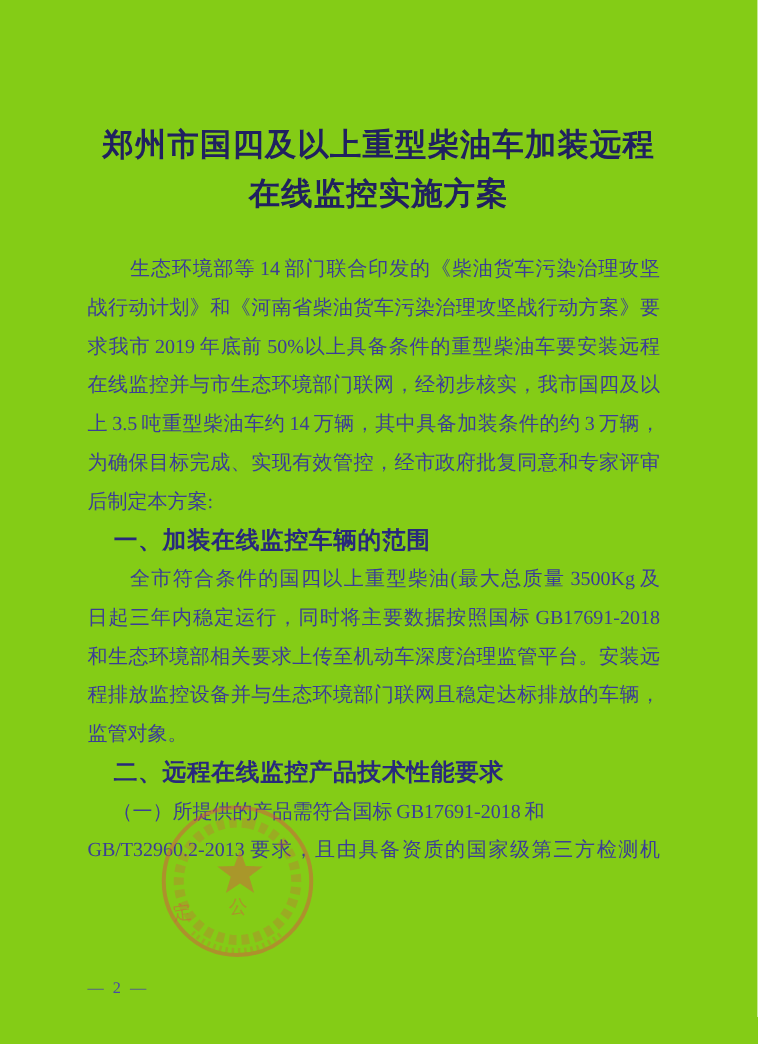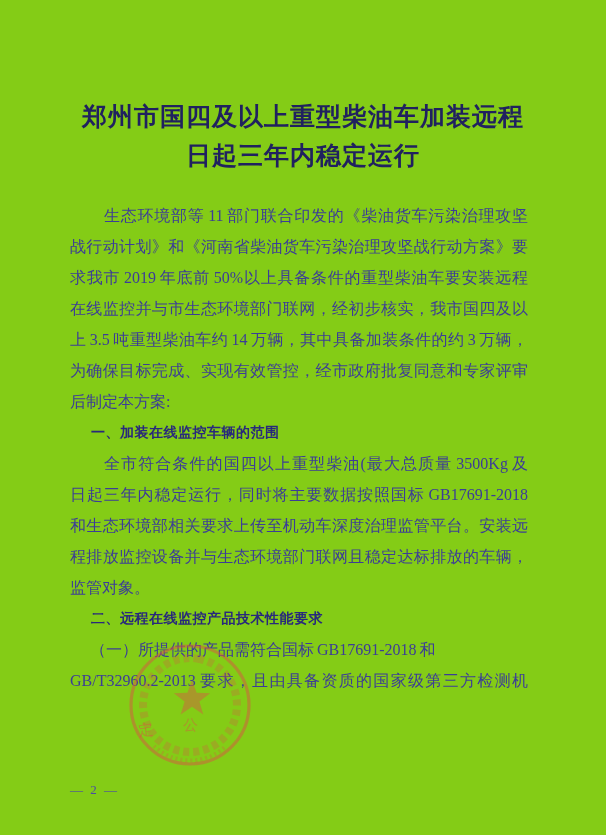--- a/index.html
+++ b/index.html
@@ -30,21 +30,21 @@
   }
   .text-line.fill{
     text-align:justify;
     text-align-last:justify;
   }
   .ind-body{padding-left:34px;}
   .ind-paren{padding-left:20px;}
   .section-heading{
     font-family:"Liberation Sans","DejaVu Sans",sans-serif;
     font-weight:bold;
-    font-size:14px;
+    font-size:19px;
     height:31px;line-height:31px;
     padding-left:21px;
     color:#28297c;
     letter-spacing:0.5px;
   }
   .page-footer{
     position:absolute;left:70px;top:782px;
     font-size:13px;
     letter-spacing:2px;
     color:#4b4ca3;
@@ -57,25 +57,25 @@
     opacity:0.85;
   }
 </style>
 </head>
 <body>
 
 <div class="page">
 
   <div class="doc-title">
     <div>郑州市国四及以上重型柴油车加装远程</div>
-    <div>日起三年内稳定运行</div>
+    <div>在线监控实施方案</div>
   </div>
 
   <div class="doc-body" id="doc-body">
-      <div class="text-line fill ind-body">生态环境部等 11 部门联合印发的《柴油货车污染治理攻坚</div>
+      <div class="text-line fill ind-body">生态环境部等 14 部门联合印发的《柴油货车污染治理攻坚</div>
       <div class="text-line fill">战行动计划》和《河南省柴油货车污染治理攻坚战行动方案》要</div>
       <div class="text-line fill">求我市 2019 年底前 50%以上具备条件的重型柴油车要安装远程</div>
       <div class="text-line fill">在线监控并与市生态环境部门联网，经初步核实，我市国四及以</div>
       <div class="text-line fill">上 3.5 吨重型柴油车约 14 万辆，其中具备加装条件的约 3 万辆，</div>
       <div class="text-line fill">为确保目标完成、实现有效管控，经市政府批复同意和专家评审</div>
       <div class="text-line">后制定本方案:</div>
       <div class="section-heading">一、加装在线监控车辆的范围</div>
       <div class="text-line fill ind-body">全市符合条件的国四以上重型柴油(最大总质量 3500Kg 及</div>
       <div class="text-line fill">日起三年内稳定运行，同时将主要数据按照国标 GB17691-2018</div>
       <div class="text-line fill">和生态环境部相关要求上传至机动车深度治理监管平台。安装远</div>

